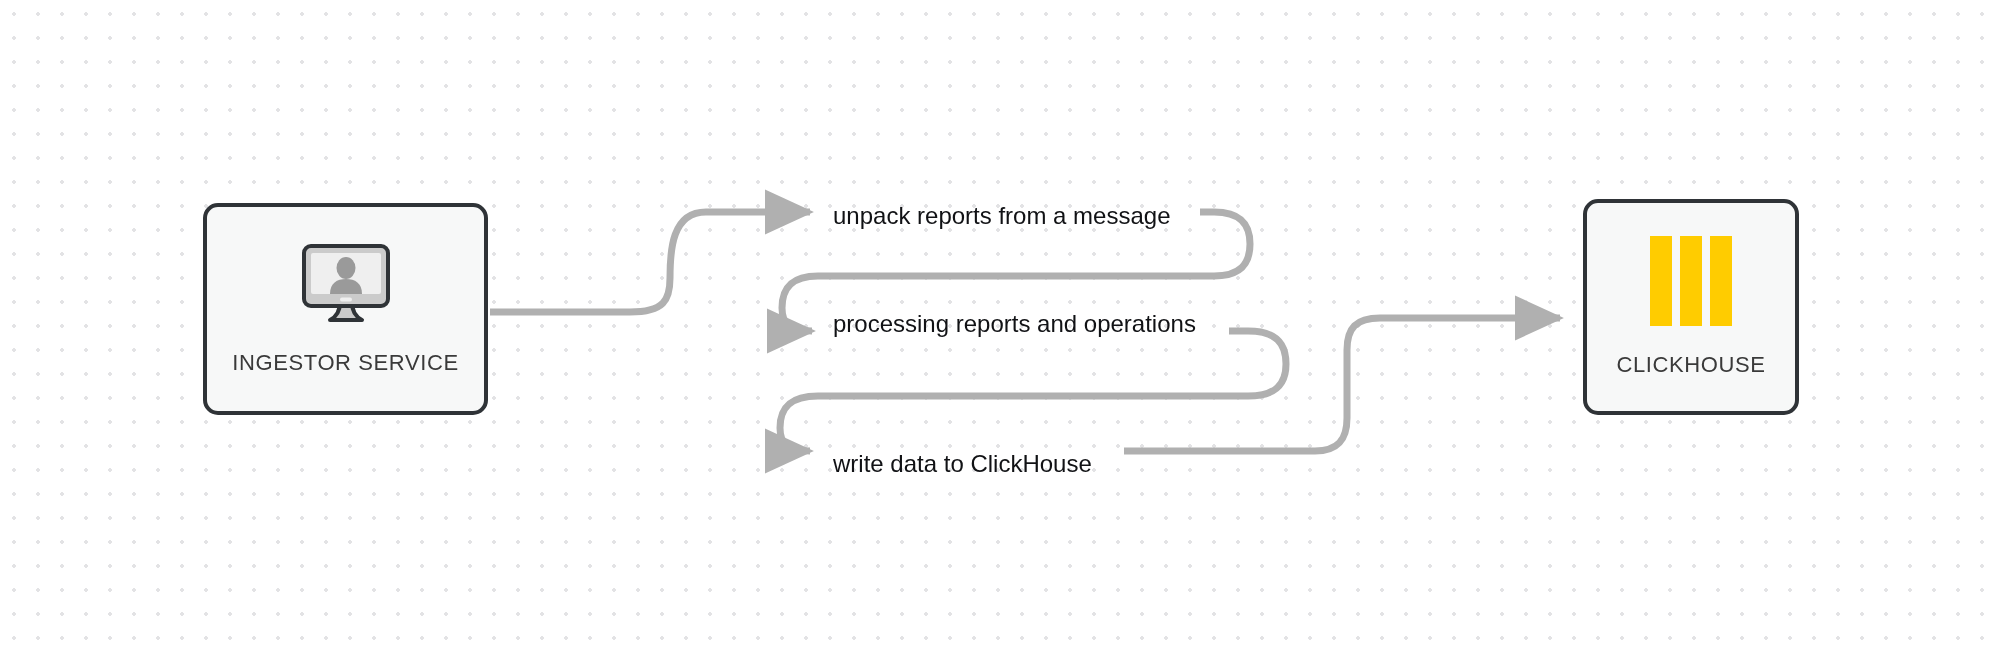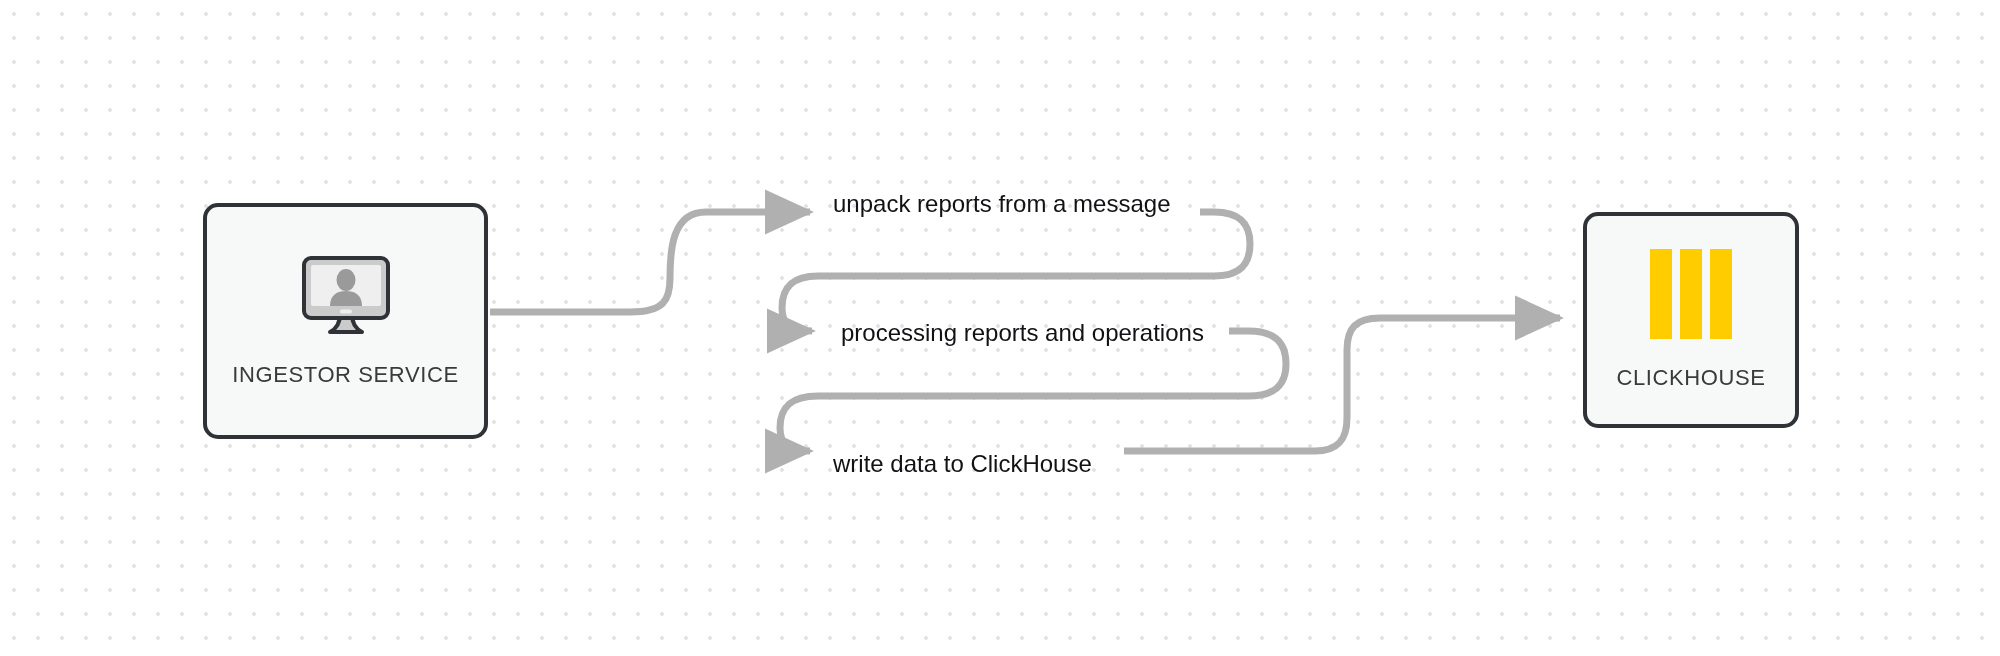--- a/index.html
+++ b/index.html
@@ -36,25 +36,25 @@
     border-radius: 15px;
     display: flex;
     flex-direction: column;
     align-items: center;
     justify-content: center;
   }
   #node-ingestor {
     left: 203px;
     top: 203px;
     width: 285px;
-    height: 236px;
+    height: 212px;
   }
   #node-clickhouse {
     left: 1583px;
-    top: 212px;
+    top: 199px;
     width: 216px;
     height: 216px;
   }
   .node-label {
     color: #3a3a3a;
     font-size: 22px;
     letter-spacing: 0.6px;
     white-space: nowrap;
     text-align: center;
   }
@@ -69,22 +69,22 @@
   }
   .edge-label {
     position: absolute;
     color: #111215;
     font-size: 24px;
     white-space: nowrap;
     line-height: 1;
     transform: translateY(-50%);
     background: transparent;
   }
-  #label-unpack   { left: 833px; top: 204px; }
-  #label-process  { left: 833px; top: 333px; margin-left: 8px; }
+  #label-unpack   { left: 833px; top: 216px; }
+  #label-process  { left: 833px; top: 324px; }
   #label-write    { left: 833px; top: 464px; }
 </style>
 </head>
 <body>
 
 <div id="canvas">
 
   <svg id="edges" viewBox="0 0 2000 656" xmlns="http://www.w3.org/2000/svg">
     <defs>
       <marker id="arrow" viewBox="0 0 10 10" refX="9.2" refY="5" markerWidth="7" markerHeight="7" orient="auto-start-reverse">

